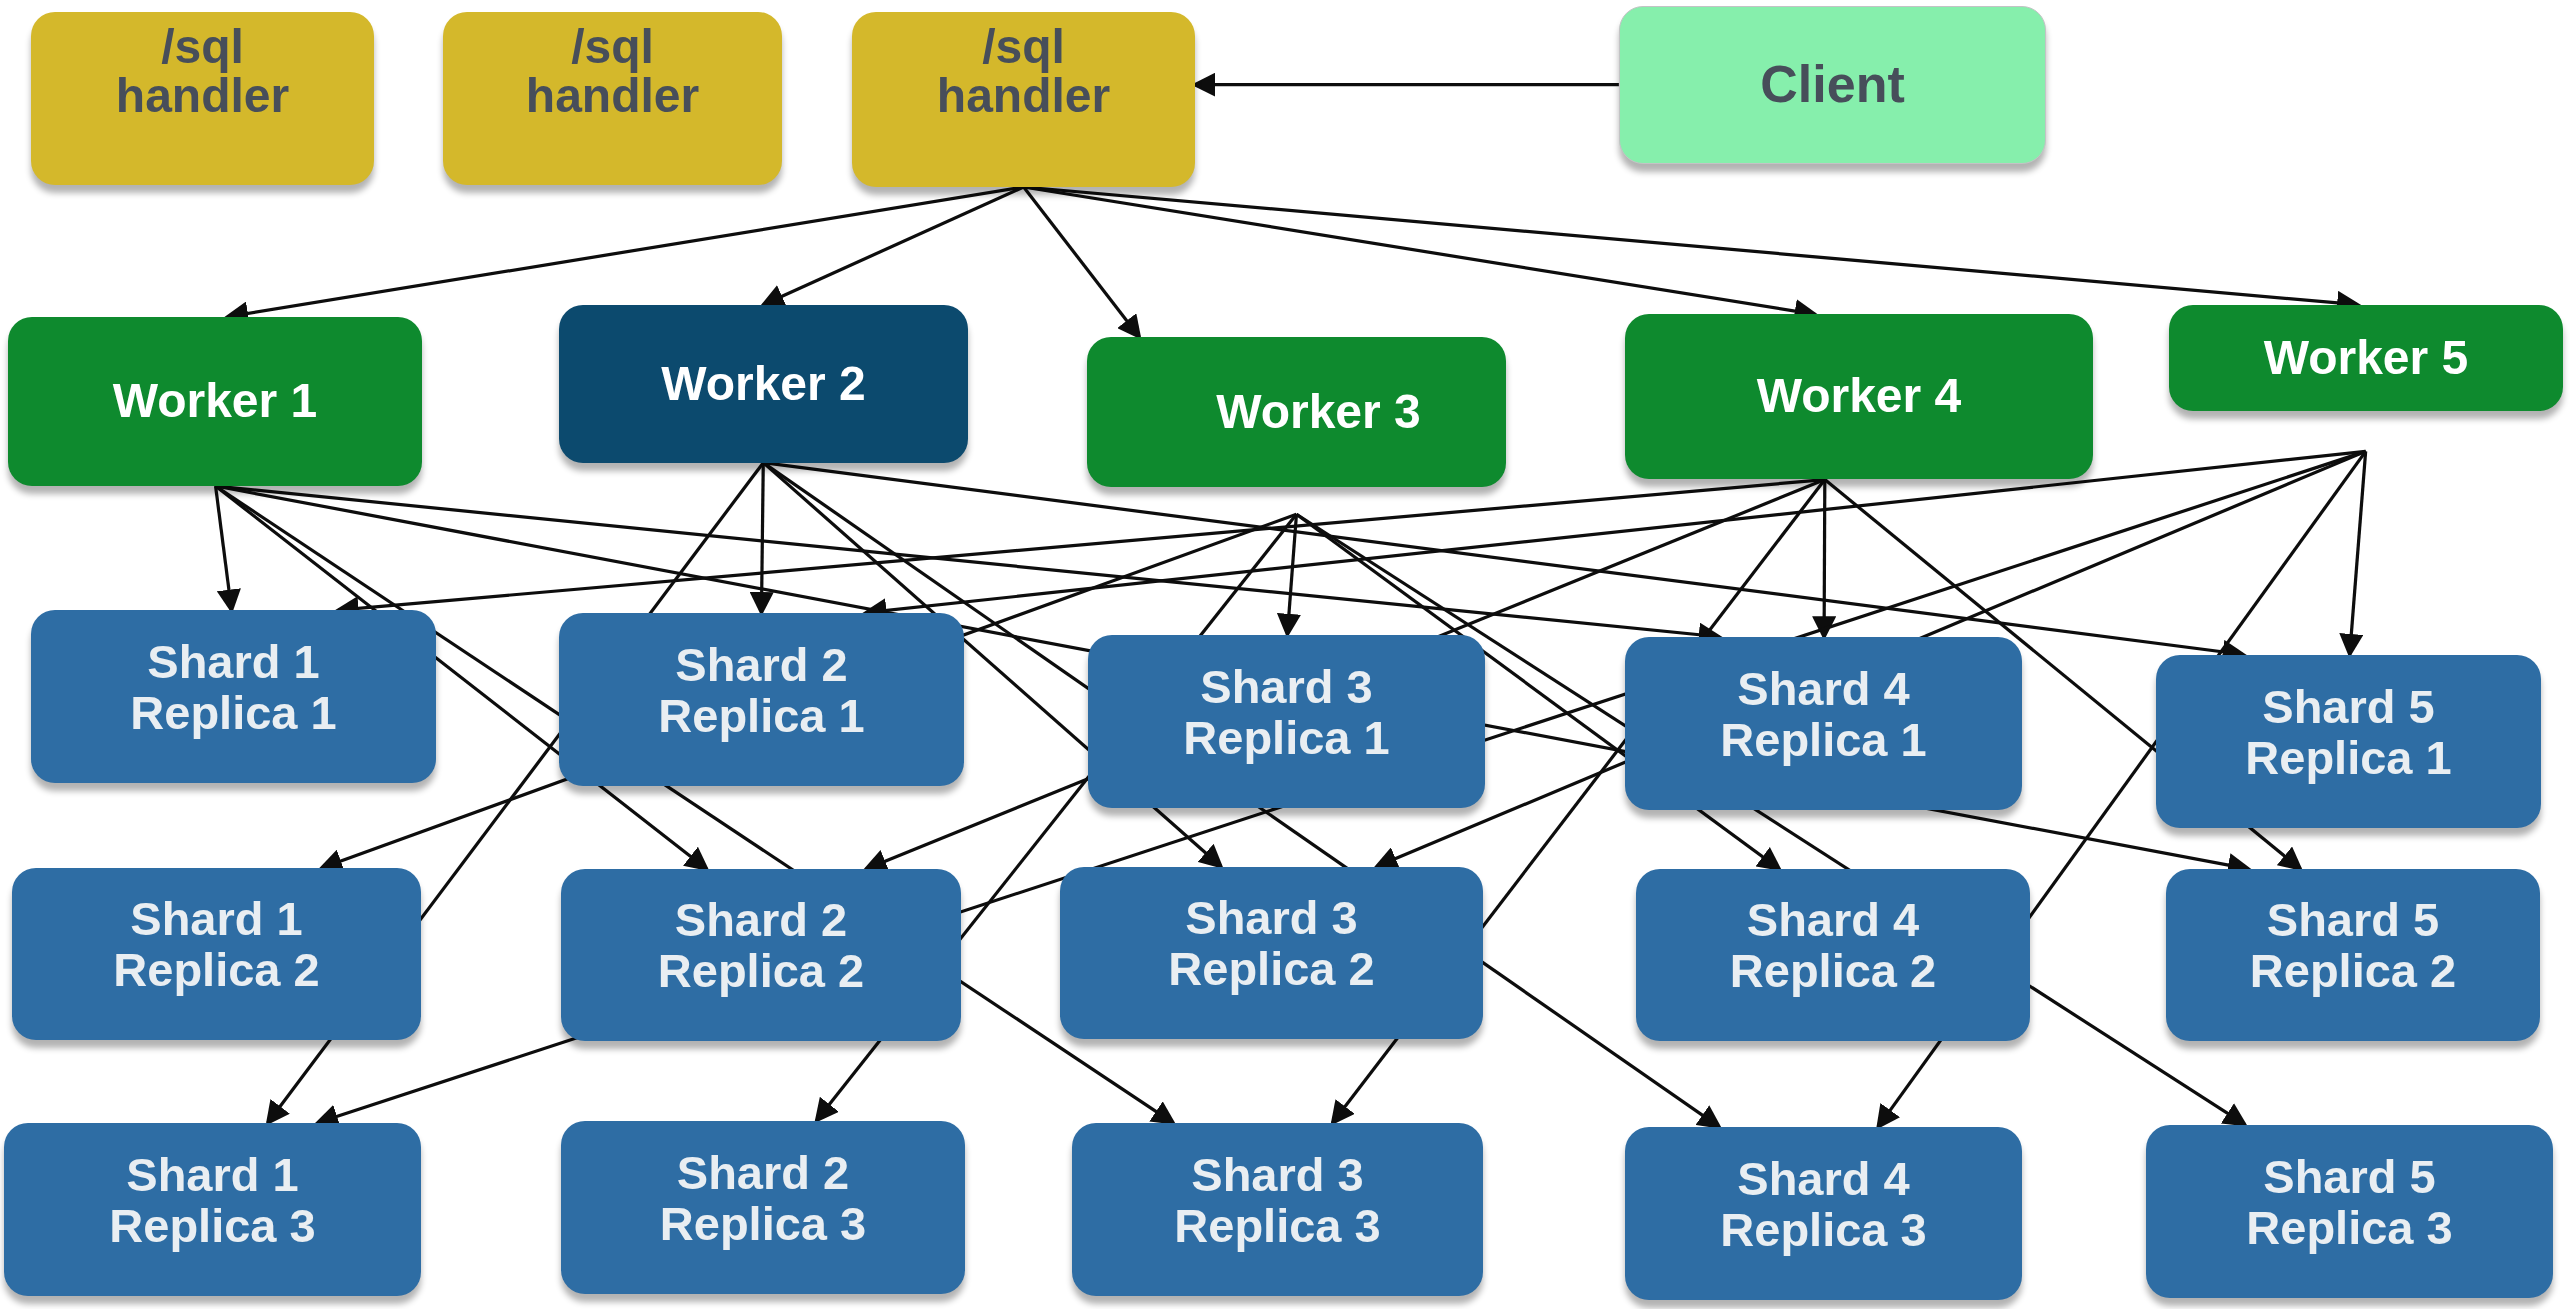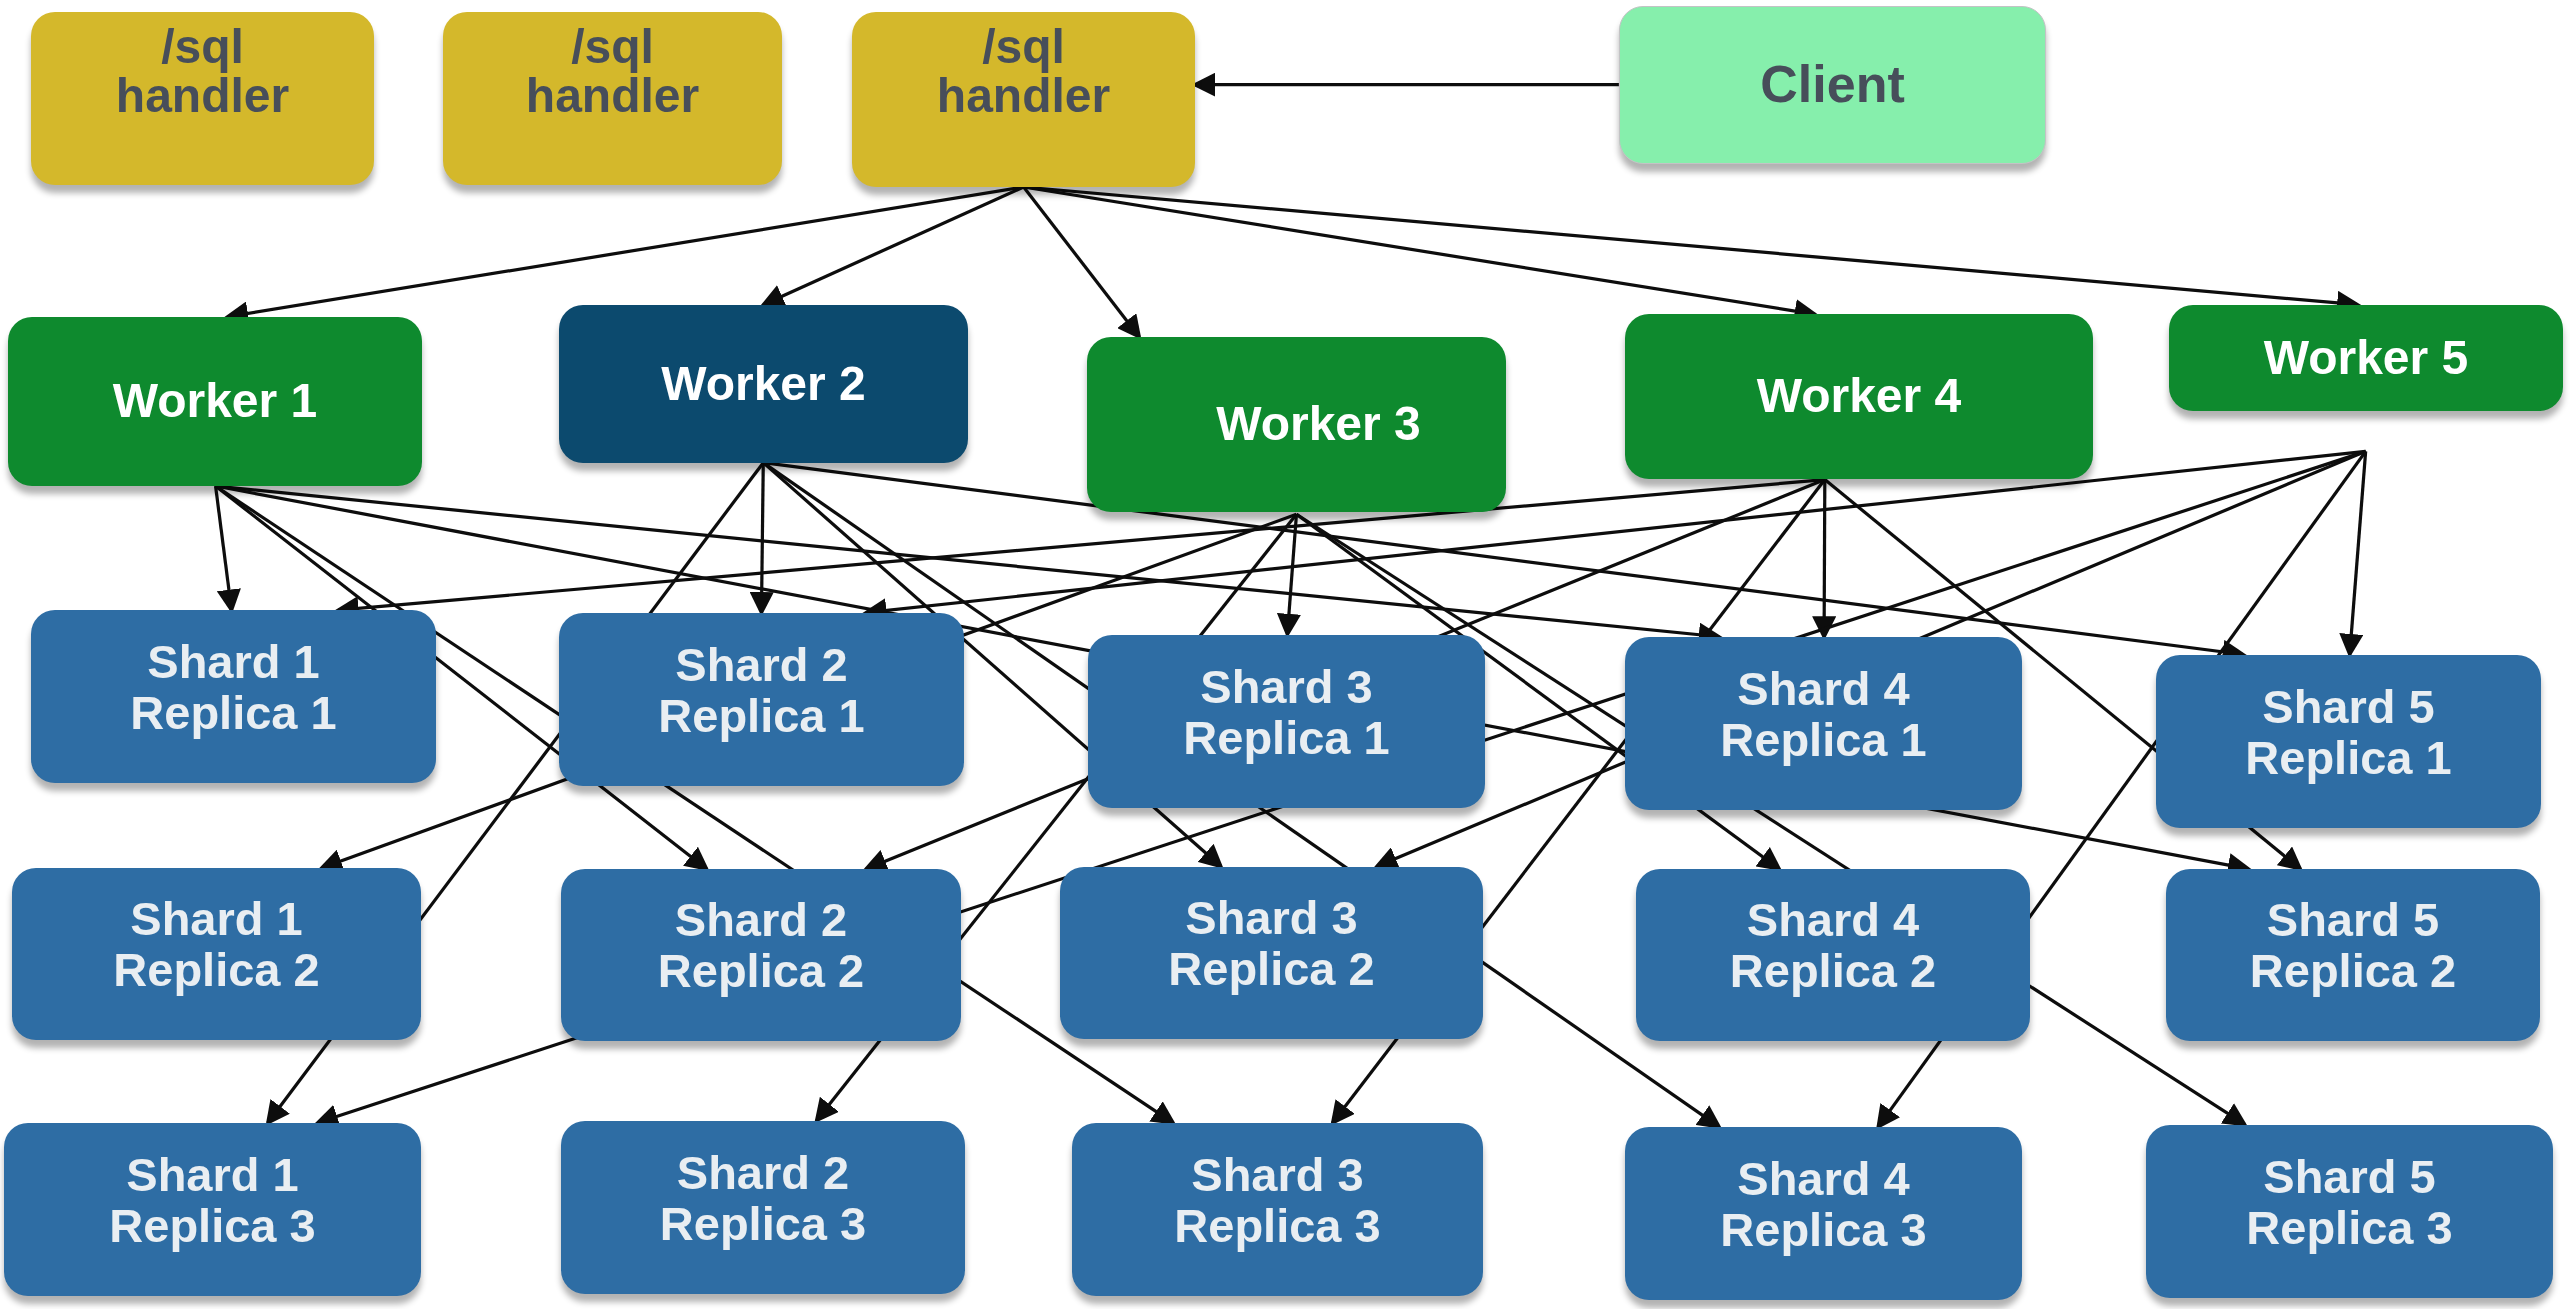--- a/index.html
+++ b/index.html
@@ -99,21 +99,21 @@
     </svg>
 <div class="node handler" style="left: 31px; top: 12px; width: 343px; height: 173px; background: rgb(212, 184, 43); color: rgb(71, 78, 90);"><span>/sql
 handler</span></div>
     <div class="node handler" style="left: 443px; top: 12px; width: 339px; height: 173px; background: rgb(212, 184, 43); color: rgb(71, 78, 90);"><span>/sql
 handler</span></div>
     <div class="node handler" style="left: 852px; top: 12px; width: 343px; height: 175px; background: rgb(212, 184, 43); color: rgb(71, 78, 90);"><span>/sql
 handler</span></div>
     <div class="node client" style="left: 1619px; top: 5.6px; width: 427px; height: 158px; background: #86efac; color: rgb(71, 78, 90);"><span>Client</span></div>
     <div class="node worker" style="left: 8px; top: 317px; width: 414px; height: 169px; background: rgb(14, 138, 46); color: rgb(255, 255, 255);"><span>Worker 1</span></div>
     <div class="node worker" style="left: 559px; top: 305px; width: 409px; height: 158px; background: #0c4a6e; color: rgb(255, 255, 255);"><span>Worker 2</span></div>
-    <div class="node worker" style="left: 1087px; top: 337px; width: 419px; height: 175px; background: rgb(14, 138, 46); color: rgb(255, 255, 255); padding-left: 44px;"><span>Worker 3</span></div>
+    <div class="node worker" style="left: 1087px; top: 337px; width: 419px; height: 150px; background: rgb(14, 138, 46); color: rgb(255, 255, 255); padding-left: 44px;"><span>Worker 3</span></div>
     <div class="node worker" style="left: 1625px; top: 314px; width: 468px; height: 165px; background: rgb(14, 138, 46); color: rgb(255, 255, 255);"><span>Worker 4</span></div>
     <div class="node worker" style="left: 2169px; top: 305px; width: 394px; height: 106px; background: rgb(14, 138, 46); color: rgb(255, 255, 255);"><span>Worker 5</span></div>
     <div class="node shard" style="left: 31px; top: 610px; width: 405px; height: 173px; background: rgb(46, 109, 164); color: rgb(233, 238, 242);"><span>Shard 1
 Replica 1</span></div>
     <div class="node shard" style="left: 559px; top: 613px; width: 405px; height: 173px; background: rgb(46, 109, 164); color: rgb(233, 238, 242);"><span>Shard 2
 Replica 1</span></div>
     <div class="node shard" style="left: 1088px; top: 635px; width: 397px; height: 173px; background: rgb(46, 109, 164); color: rgb(233, 238, 242);"><span>Shard 3
 Replica 1</span></div>
     <div class="node shard" style="left: 1625px; top: 637px; width: 397px; height: 173px; background: rgb(46, 109, 164); color: rgb(233, 238, 242);"><span>Shard 4
 Replica 1</span></div>

